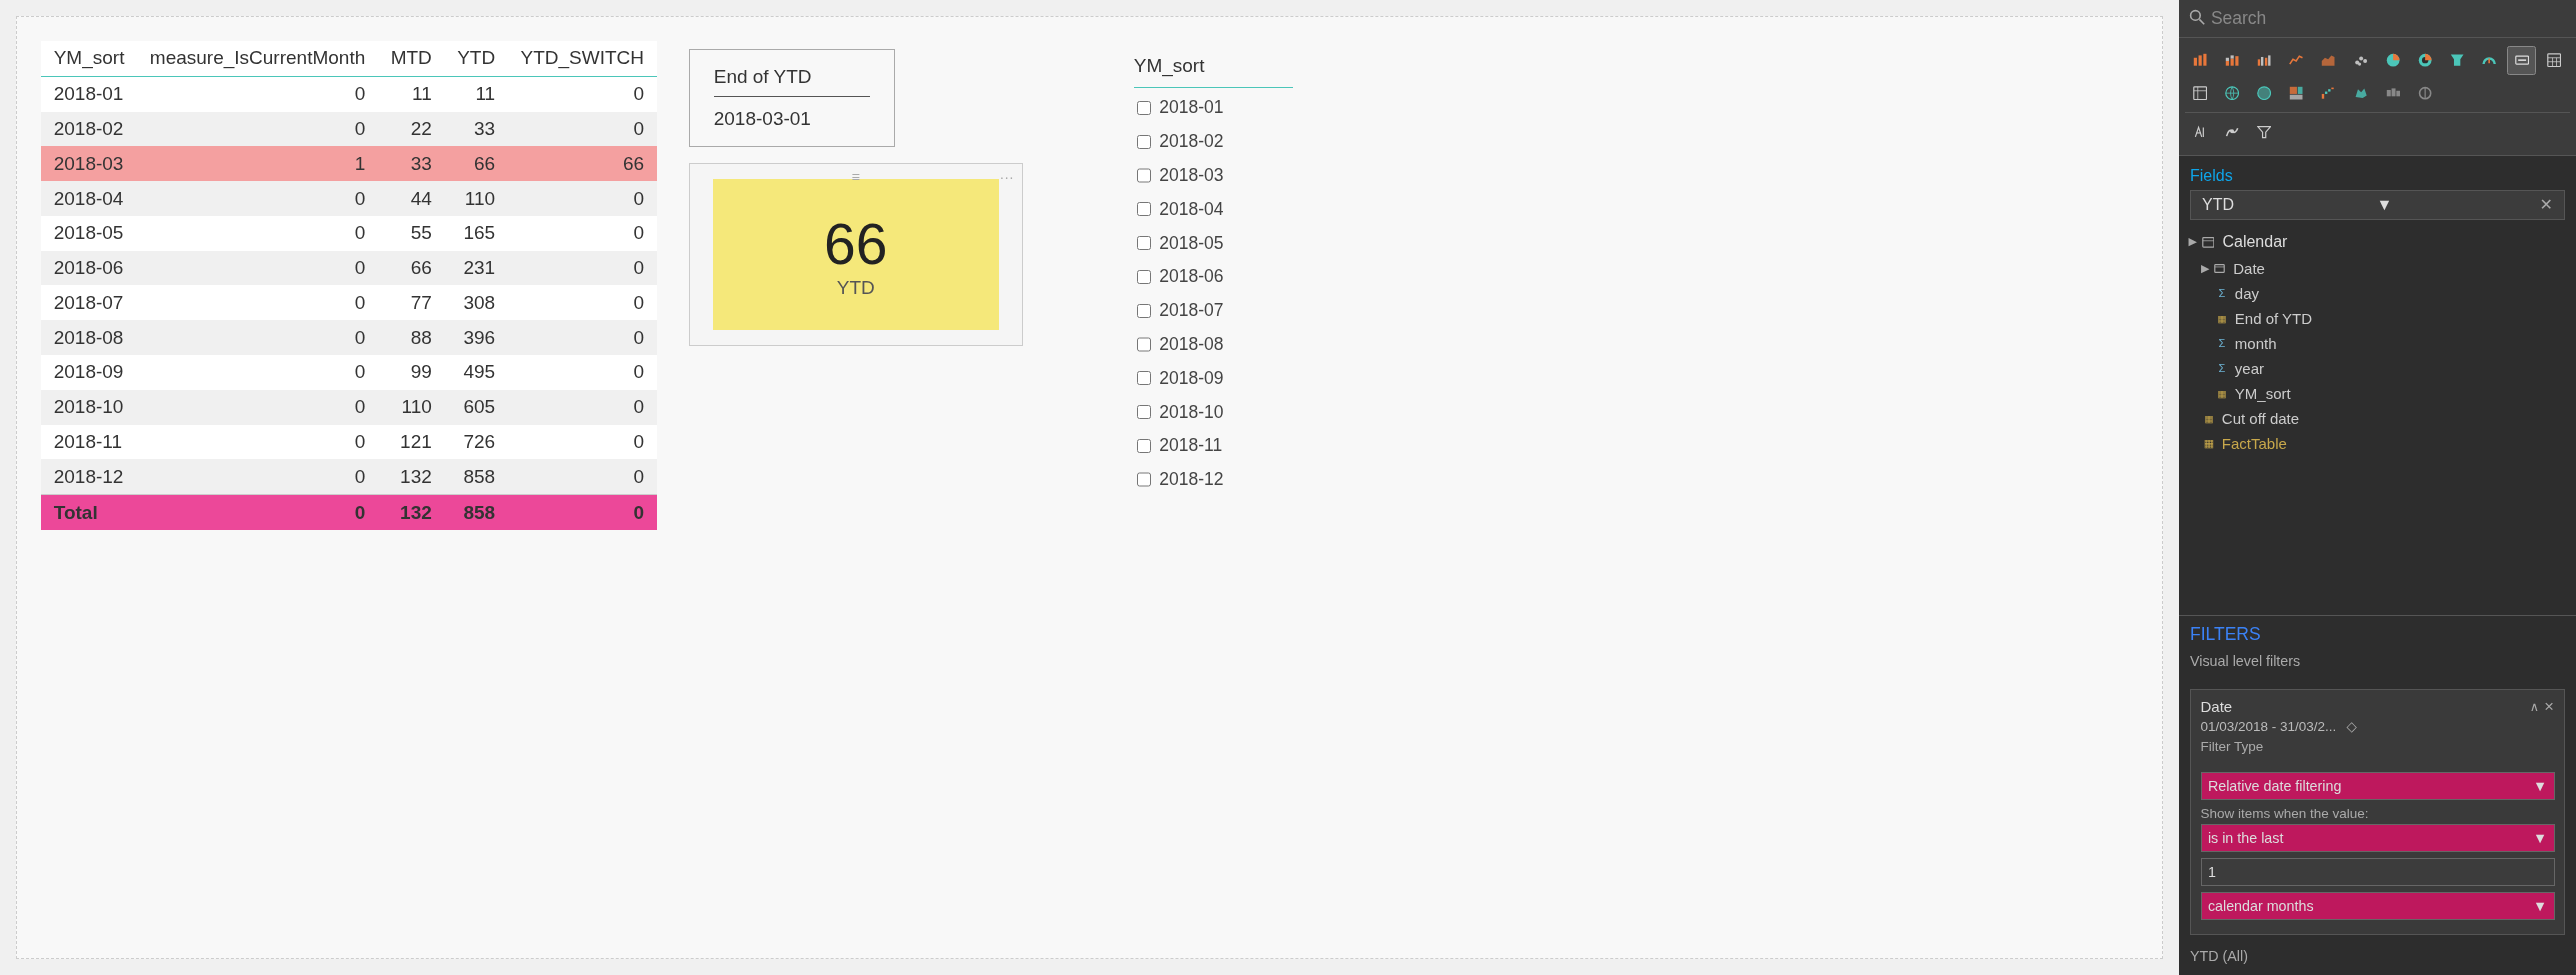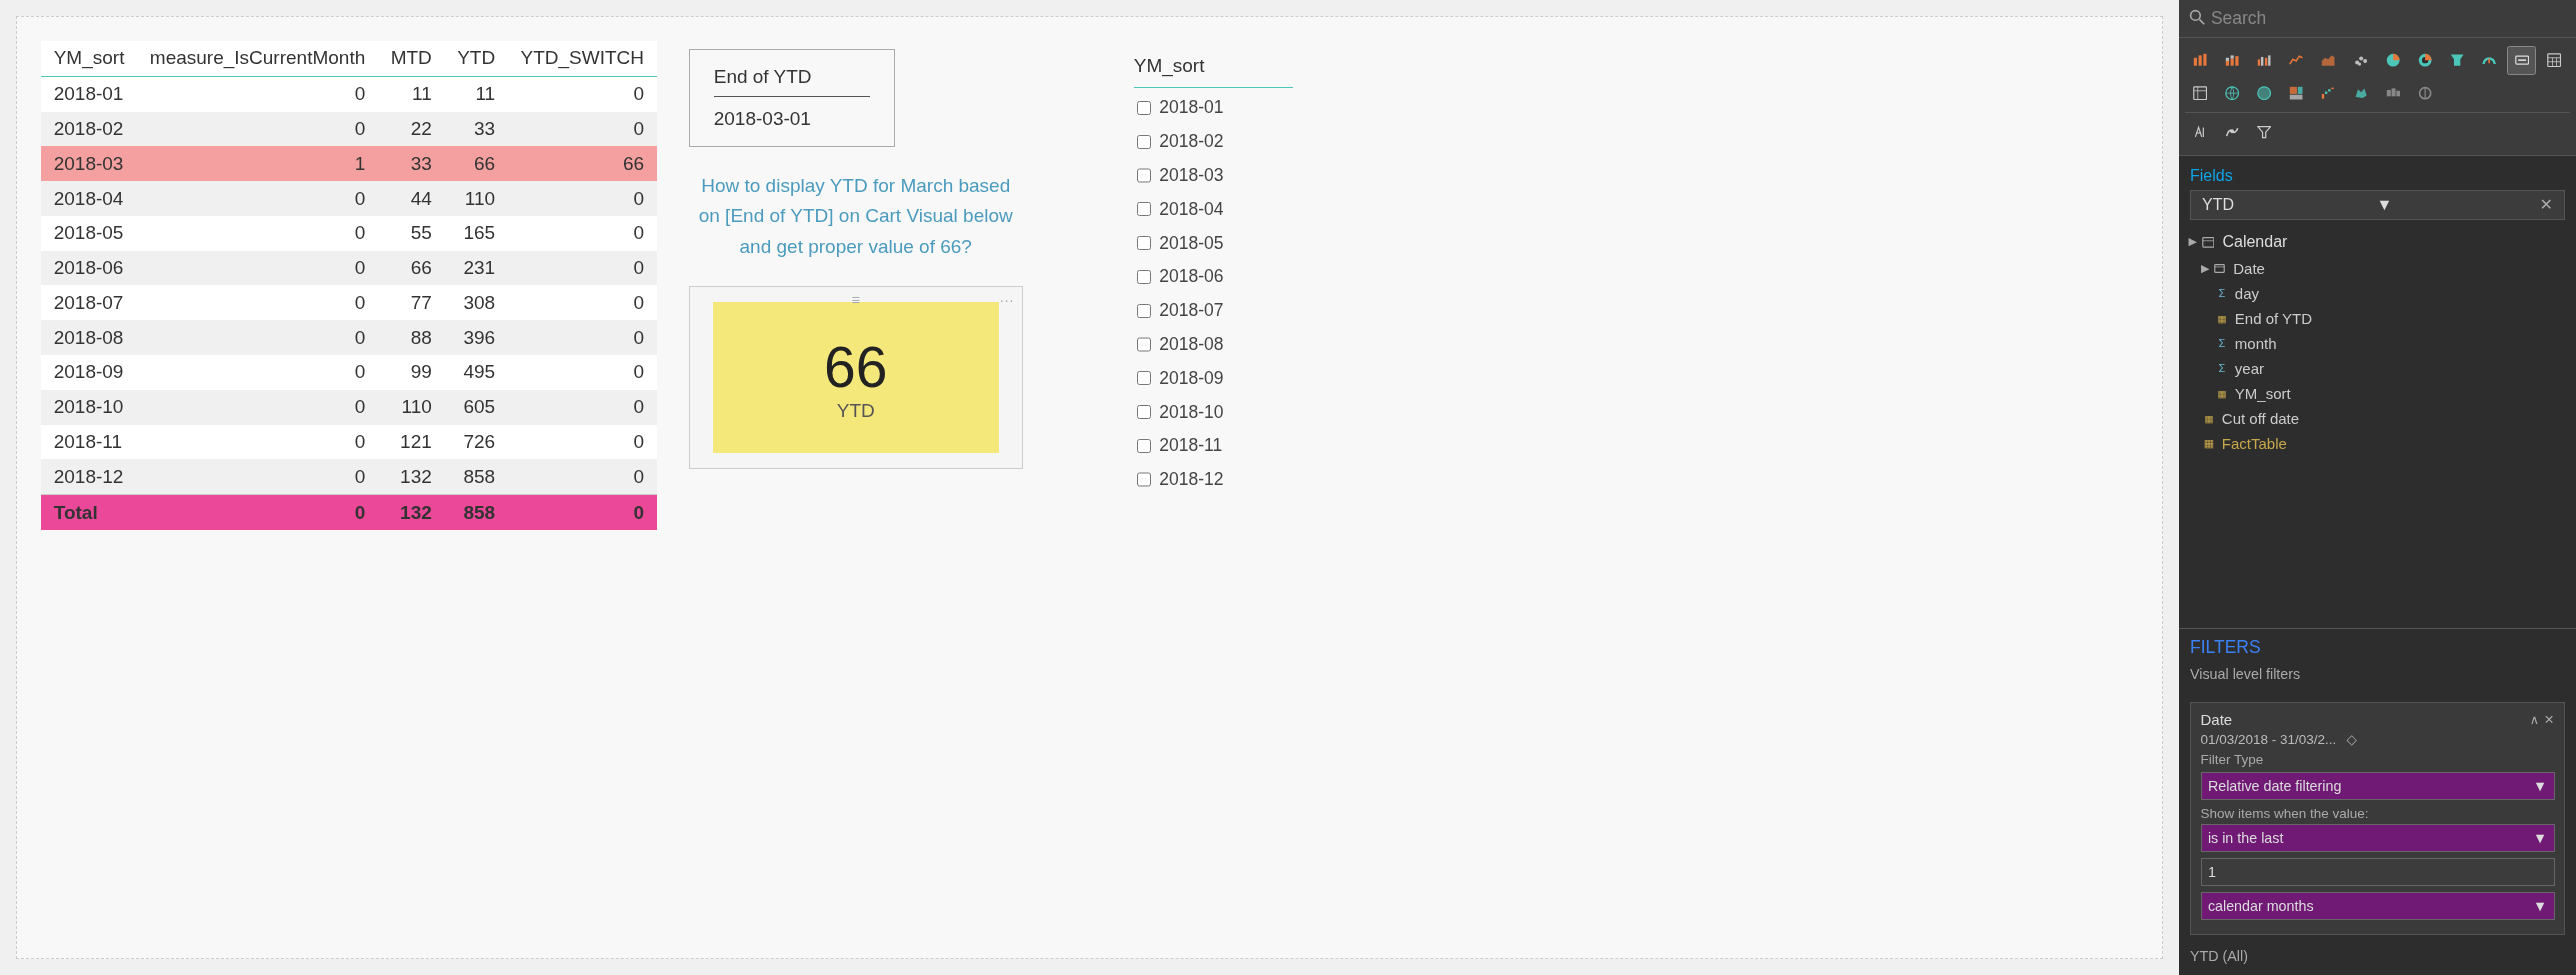--- a/index.html
+++ b/index.html
@@ -379,26 +379,26 @@
 
     .filter-block-value {
       color: #bbb;
       font-size: 13.5px;
       margin-bottom: 4.8px;
     }
 
     .filter-type-label {
       color: #aaa;
       font-size: 13.5px;
-      margin-bottom: 5px;
+      margin-bottom: 18px;
     }
 
     .filter-dropdown {
       width: 100%;
-      background: #701a75;
+      background: #be185d;
       border: 0.8px solid #666;
       color: #ddd;
       font-size: 14.3px;
       padding: 4.8px 6.4px;
       cursor: pointer;
       display: flex;
       justify-content: space-between;
       align-items: center;
       margin-bottom: 6.4px;
     }
@@ -556,21 +556,20 @@
       </table>
     </div>
 
     <div class="card-section">
 
       <div class="end-of-ytd-box">
         <div class="end-of-ytd-label">End of YTD</div>
         <div class="end-of-ytd-value">2018-03-01</div>
       </div>
 
-      <div class="question-text">How to display YTD for March based on [End of YTD] on Cart Visual below and get proper value of 66?</div>
 
       <div class="ytd-card-wrapper">
         <span class="card-drag-handle">≡</span>
         <span class="card-more-icon">···</span>
         <div class="ytd-card-inner">
           <div class="ytd-card-number">66</div>
           <div class="ytd-card-label">YTD</div>
         </div>
       </div>
     </div>

